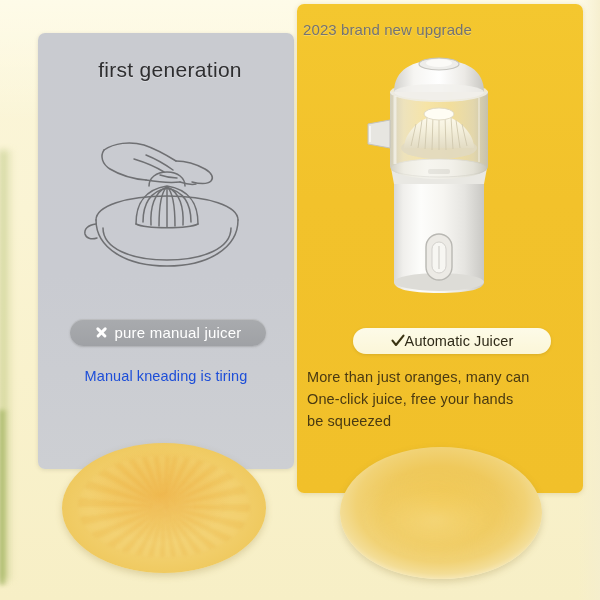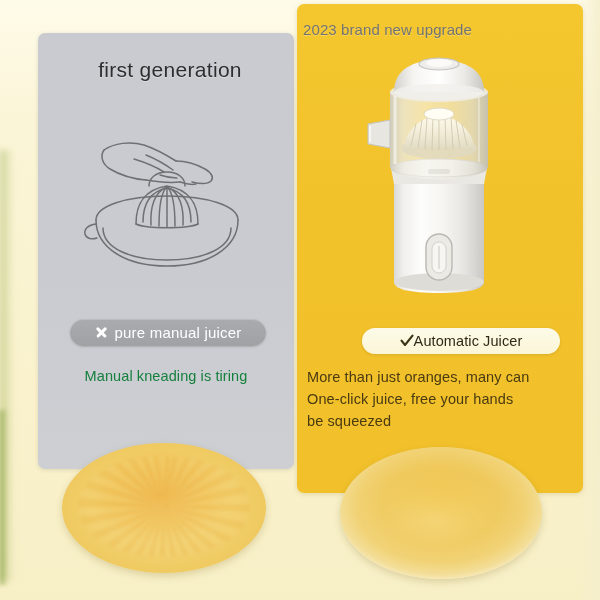--- a/index.html
+++ b/index.html
@@ -151,21 +151,21 @@
     white-space: nowrap;
   }
 
   .grey-caption {
     position: absolute;
     left: 38px;
     top: 368px;
     width: 256px;
     text-align: center;
     font-size: 14.5px;
-    color: #15803d;
+    color: #1d4ed8;
     letter-spacing: 0.1px;
   }
 
   
   .yellow-title {
     position: absolute;
     left: 303px;
     top: 21px;
     width: 278px;
     text-align: left;
@@ -179,21 +179,21 @@
   .juicer {
     position: absolute;
     left: 364px;
     top: 56px;
     width: 150px;
     height: 238px;
   }
 
   .pill-cream {
     position: absolute;
-    left: 362px;
+    left: 353px;
     top: 328px;
     width: 198px;
     height: 26px;
     border-radius: 13px;
     background: linear-gradient(to bottom, #fdfbe8 0%, #fbf6d8 100%);
     box-shadow: 0 1px 3px rgba(160,125,30,0.30);
     display: flex;
     align-items: center;
     justify-content: center;
     gap: 0;

